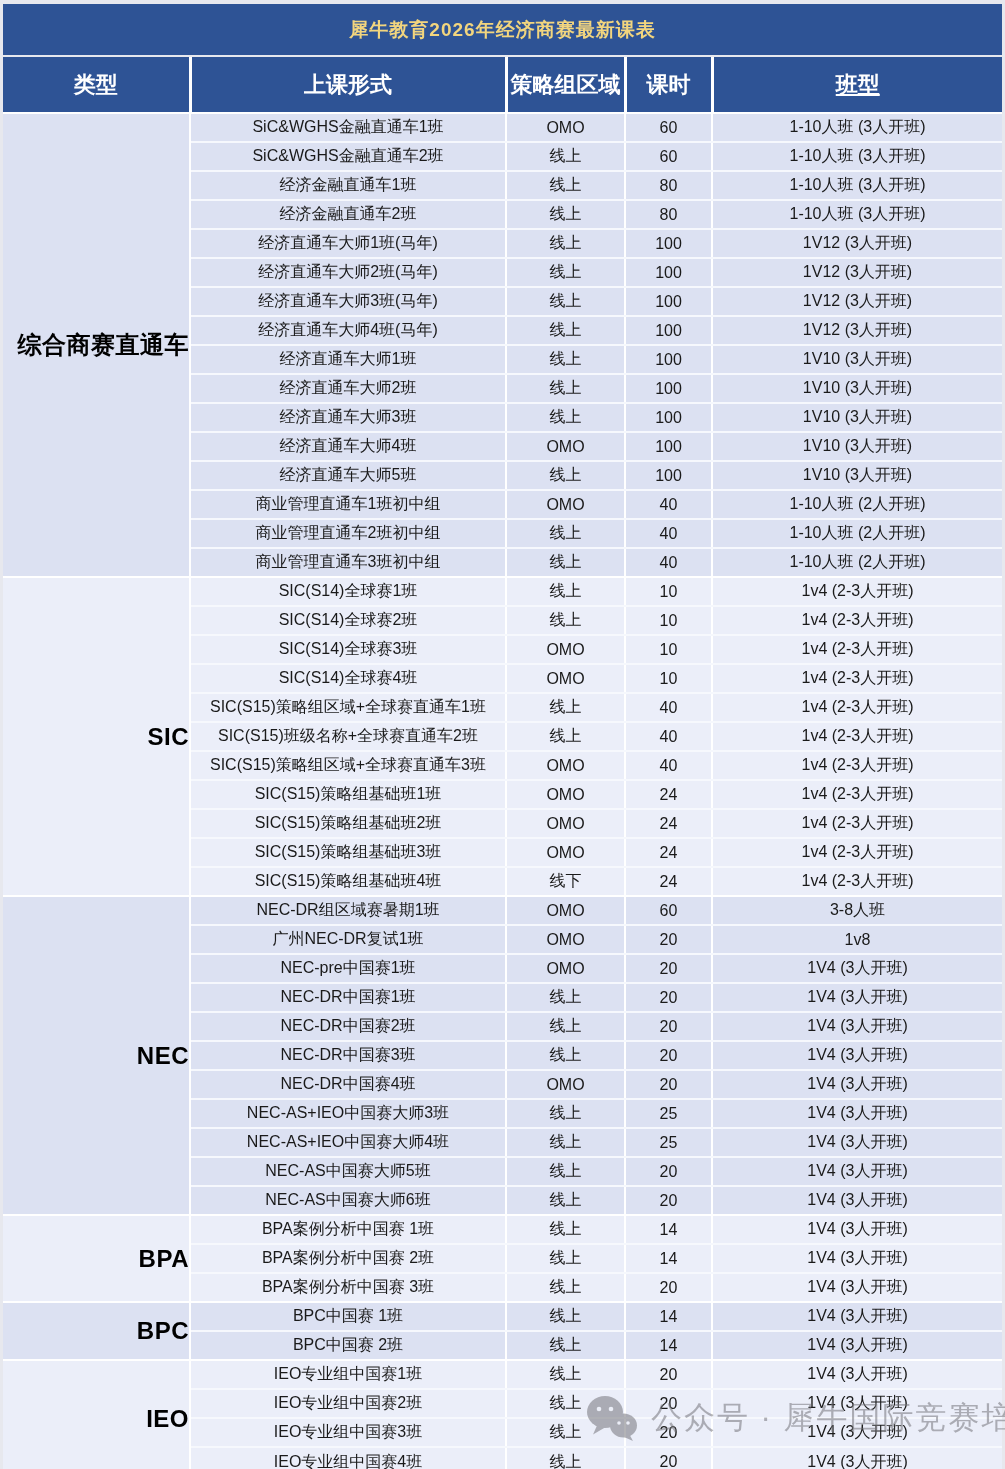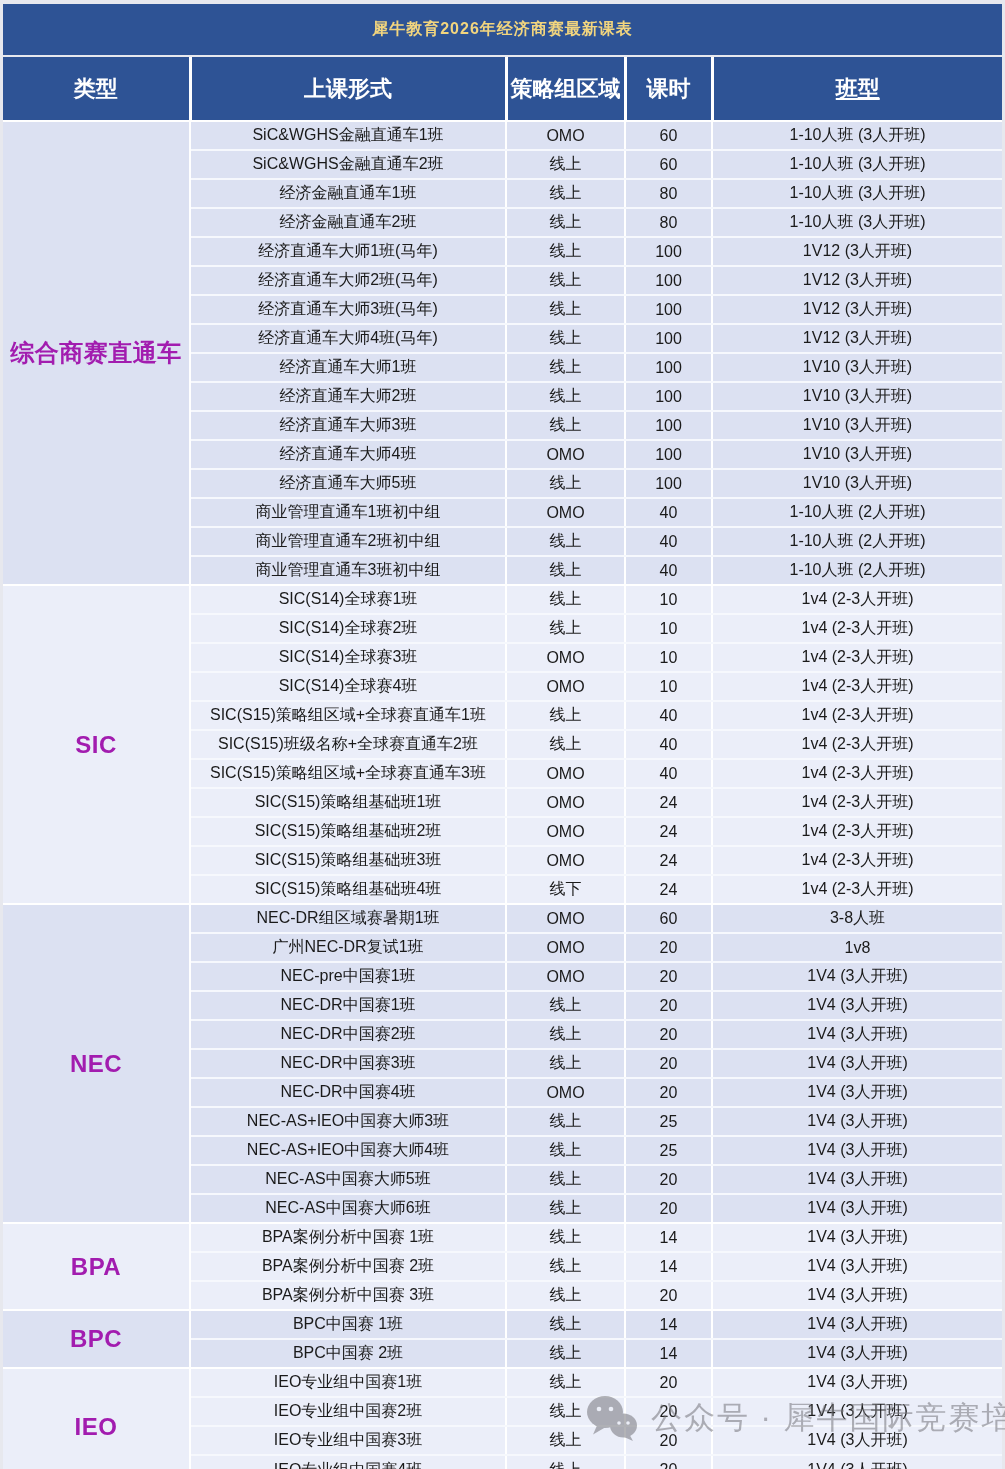--- a/index.html
+++ b/index.html
@@ -9,47 +9,47 @@
     background:#e7e8ee;
     font-family:"Liberation Sans","DejaVu Sans",sans-serif;
   }
   .sheet { position:absolute; left:3px; top:4px; width:999px; }
 
   .title-bar {
     height:51px; background:#2e5395; margin-bottom:2px;
     display:flex; align-items:center; justify-content:center;
   }
   .title-bar .title {
-    color:#f2d57e; font-size:16px; font-weight:bold; letter-spacing:1px;
+    color:#f2d57e; font-size:19px; font-weight:bold; letter-spacing:1px;
   }
 
   table { border-collapse:collapse; table-layout:fixed; width:999px; }
 
   thead th {
     background:#2e5395; color:#ffffff; font-size:22px; font-weight:bold;
-    height:64px; text-align:center; vertical-align:middle;
+    height:56px; text-align:center; vertical-align:middle;
     border-right:3px solid #ffffff;
   }
   thead th:last-child { border-right:none;text-decoration:underline; }
 
   tbody { border-top:2px solid #ffffff; }
   tbody td {
     height:29px; text-align:center; vertical-align:middle;
     font-size:16px; color:#1a1a1a; white-space:nowrap; overflow:hidden;
     border-right:2px solid #ffffff;
   }
   tbody td:last-child { border-right:none; }
   tbody td.data-cell { border-bottom:2px solid #f6f8fd; }
   tbody tr:last-child td.data-cell { border-bottom:none; }
 
   tbody.band-dark td  { background:#dce1f2; }
   tbody.band-light td { background:#ebeef9; }
 
   td.cat-cell {
-    font-weight:bold; font-size:24px; color:#a21caf; letter-spacing:0.5px;
+    font-weight:bold; font-size:24px; color:#000000; letter-spacing:0.5px;text-align:right;
   }
 
   .watermark {
     position:absolute; left:586px; top:1394px; z-index:6;
     display:flex; align-items:center; gap:13px;
     opacity:0.55; pointer-events:none;
   }
   .watermark svg { width:52px; height:48px; flex:0 0 auto; }
   .watermark .wm-text {
     font-size:31px; color:#76767c; letter-spacing:2px; white-space:nowrap;

